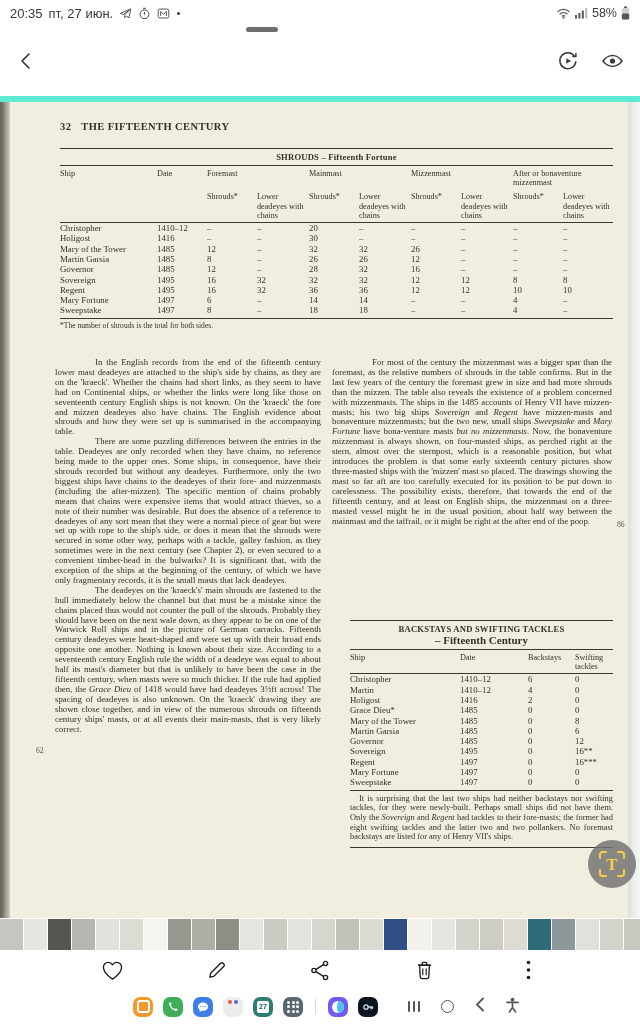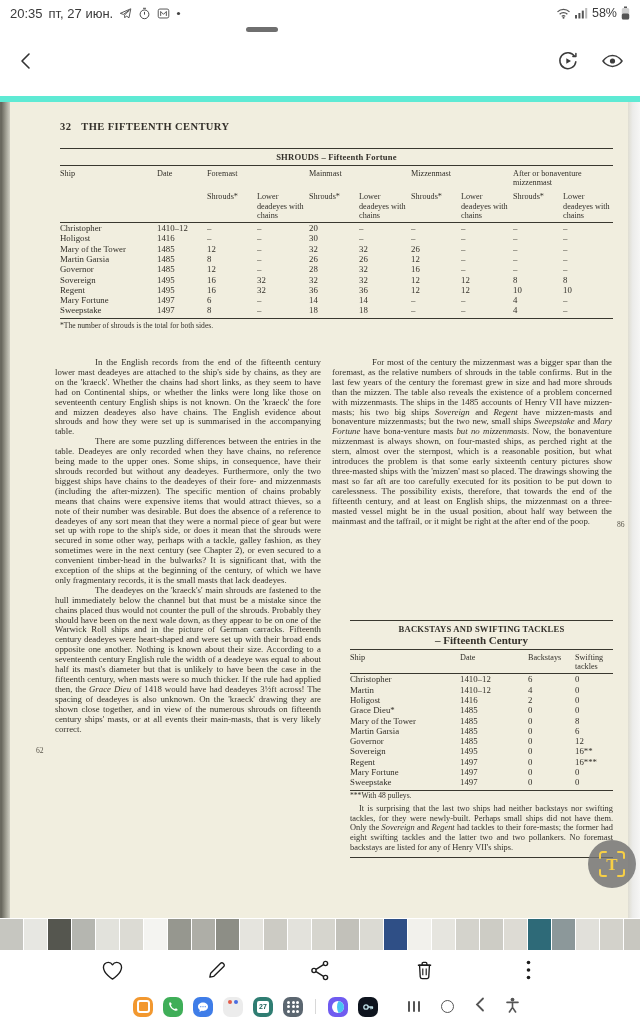--- a/index.html
+++ b/index.html
@@ -416,21 +416,20 @@
             <td>0</td>
           </tr>
           <tr>
             <td>Sweepstake</td>
             <td>1497</td>
             <td>0</td>
             <td>0</td>
           </tr>
         </tbody>
     </table>
-    <div class="t2foot">***With 48 pulleys.</div>
     <div id="closing"><span>It is surprising that the last two ships had neither backstays nor swifting tackles, for they were newly-built. Perhaps small ships did not have them. Only the </span><i>Sovereign</i><span> and </span><i>Regent</i><span> had tackles to their fore-masts; the former had eight swifting tackles and the latter two and two pollankers. No foremast backstays are listed for any of Henry VII's ships.</span></div>
   </div>
 
   <div class="abs" id="tbtn">
     <svg width="30" height="30" viewBox="0 0 30 30">
       <g stroke="#f7cf46" stroke-width="2" fill="none" stroke-linecap="round">
         <path d="M3 9V5.5A2.5 2.5 0 0 1 5.5 3H9"></path>
           <path d="M21 3h3.5A2.5 2.5 0 0 1 27 5.5V9"></path>
         <path d="M27 21v3.5a2.5 2.5 0 0 1-2.5 2.5H21"></path>
           <path d="M9 27H5.5A2.5 2.5 0 0 1 3 24.5V21"></path>

